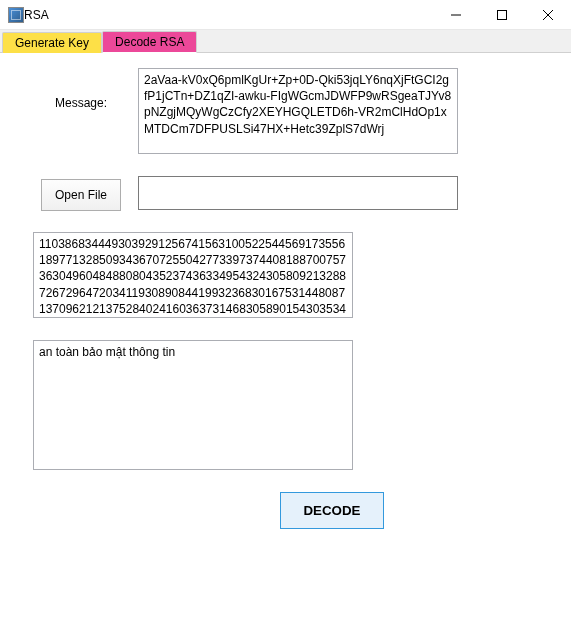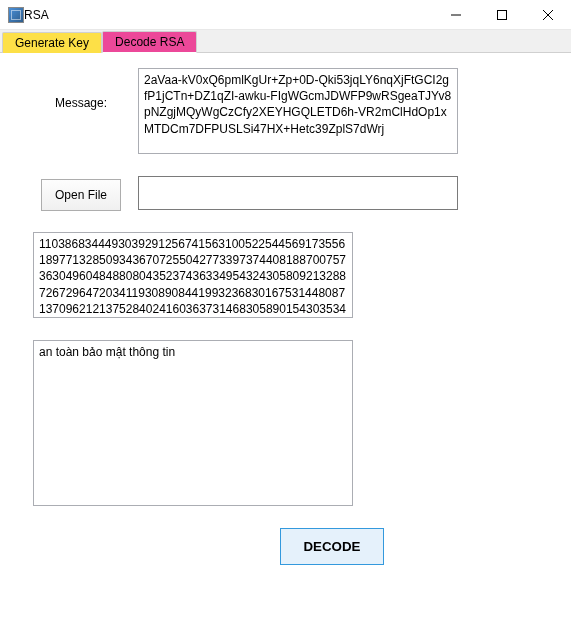--- a/index.html
+++ b/index.html
@@ -128,21 +128,21 @@
     }
     .textarea-pk {
       height: 86px;
     }
     .textarea-file {
       height: 34px;
       border: 1px solid #7a7a7a;
       overflow-y: auto;
     }
     .textarea-decoded {
-      height: 166px;
+      height: 130px;
       overflow-y: auto;
     }
     .btn {
       font-size: 12px;
       padding: 8px 12px;
       border: 1px solid #adadad;
       background: linear-gradient(#fdfdfd, #f0f0f0);
       min-width: 80px;
       text-align: center;
     }

